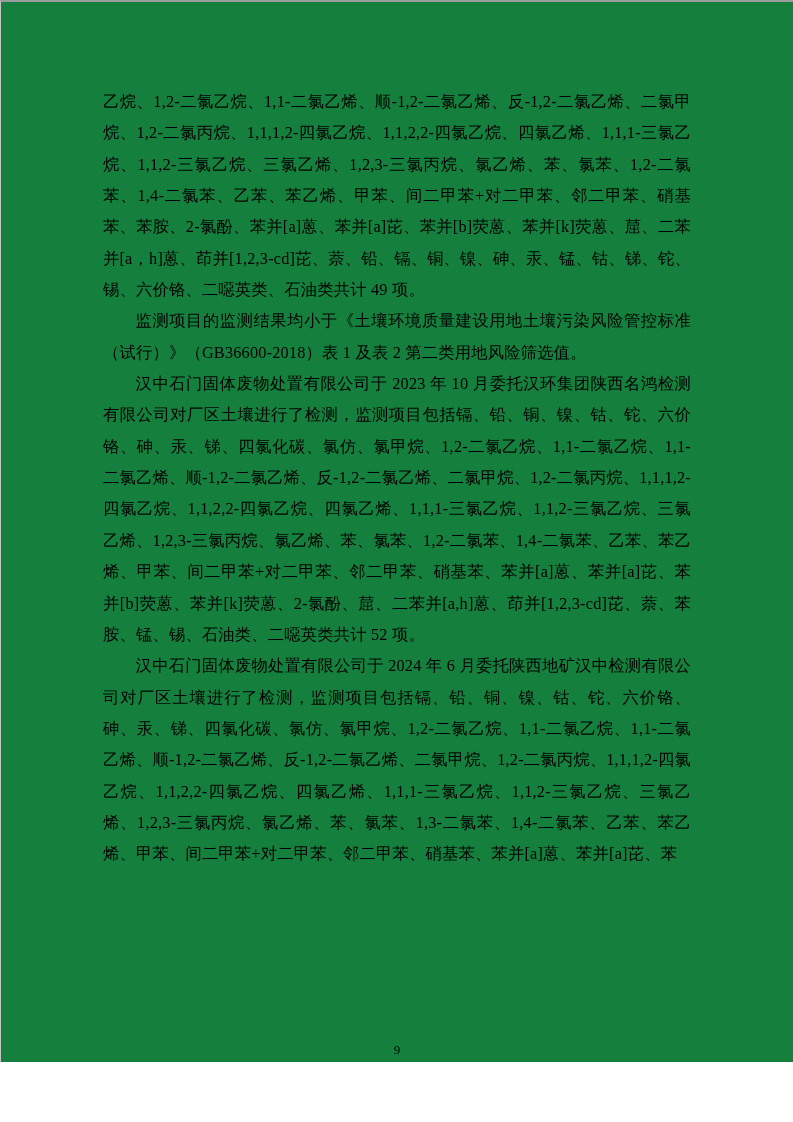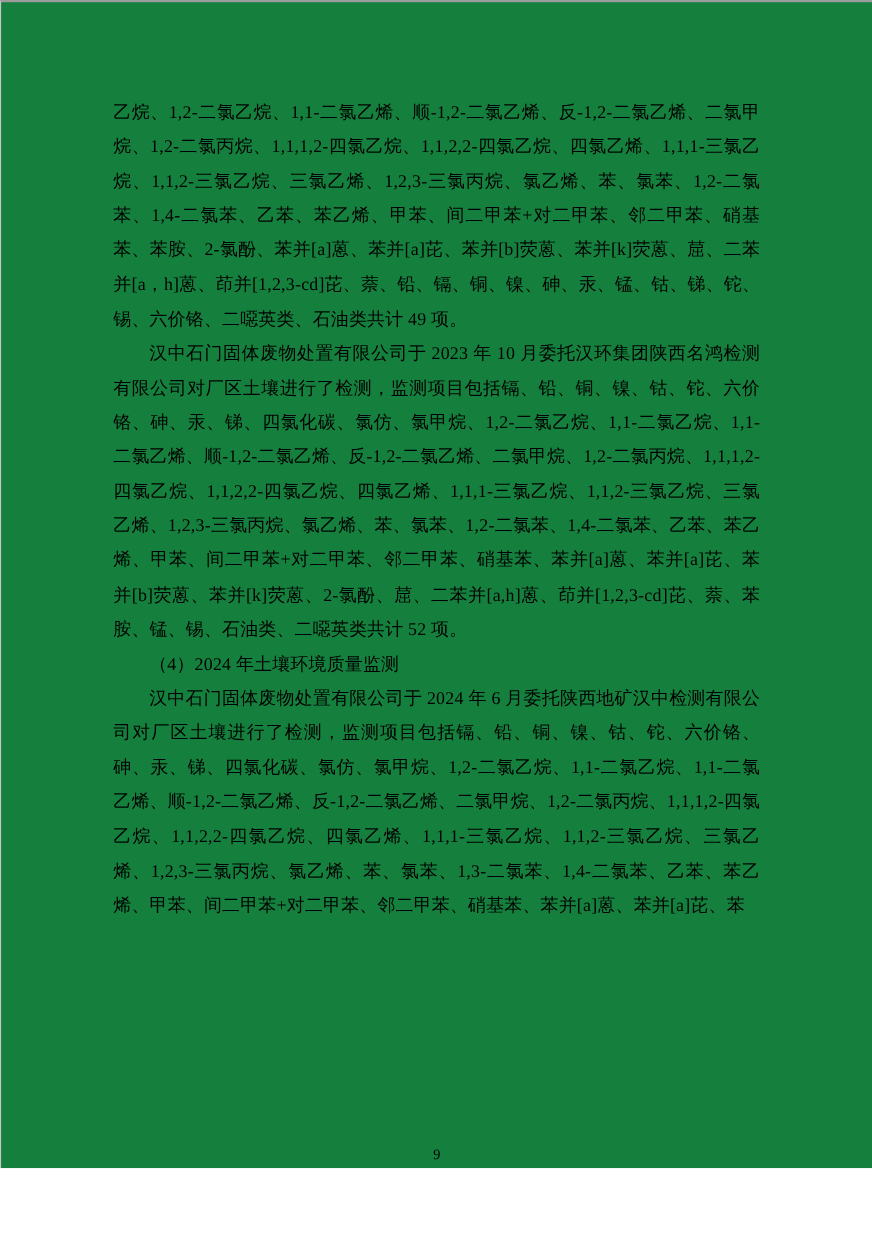--- a/index.html
+++ b/index.html
@@ -45,18 +45,18 @@
     font-size: 13px;
     line-height: 16px;
   }
 </style>
 </head>
 <body>
 
 <div class="page">
   <div class="content">
       <p class="para">乙烷、1,2-二氯乙烷、1,1-二氯乙烯、顺-1,2-二氯乙烯、反-1,2-二氯乙烯、二氯甲烷、1,2-二氯丙烷、1,1,1,2-四氯乙烷、1,1,2,2-四氯乙烷、四氯乙烯、1,1,1-三氯乙烷、1,1,2-三氯乙烷、三氯乙烯、1,2,3-三氯丙烷、氯乙烯、苯、氯苯、1,2-二氯苯、1,4-二氯苯、乙苯、苯乙烯、甲苯、间二甲苯+对二甲苯、邻二甲苯、硝基苯、苯胺、2-氯酚、苯并[a]蒽、苯并[a]芘、苯并[b]荧蒽、苯并[k]荧蒽、䓛、二苯并[a，h]蒽、茚并[1,2,3-cd]芘、萘、铅、镉、铜、镍、砷、汞、锰、钴、锑、铊、锡、六价铬、二噁英类、石油类共计 49 项。</p>
+      <p class="para indent">监测项目的监测结果均小于《土壤环境质量建设用地土壤污染风险管控标准（试行）》（GB36600-2018）表 1 及表 2 第二类用地风险筛选值。</p>
       <p class="para indent">汉中石门固体废物处置有限公司于 2023 年 10 月委托汉环集团陕西名鸿检测有限公司对厂区土壤进行了检测，监测项目包括镉、铅、铜、镍、钴、铊、六价铬、砷、汞、锑、四氯化碳、氯仿、氯甲烷、1,2-二氯乙烷、1,1-二氯乙烷、1,1-二氯乙烯、顺-1,2-二氯乙烯、反-1,2-二氯乙烯、二氯甲烷、1,2-二氯丙烷、1,1,1,2-四氯乙烷、1,1,2,2-四氯乙烷、四氯乙烯、1,1,1-三氯乙烷、1,1,2-三氯乙烷、三氯乙烯、1,2,3-三氯丙烷、氯乙烯、苯、氯苯、1,2-二氯苯、1,4-二氯苯、乙苯、苯乙烯、甲苯、间二甲苯+对二甲苯、邻二甲苯、硝基苯、苯并[a]蒽、苯并[a]芘、苯并[b]荧蒽、苯并[k]荧蒽、2-氯酚、䓛、二苯并[a,h]蒽、茚并[1,2,3-cd]芘、萘、苯胺、锰、锡、石油类、二噁英类共计 52 项。</p>
-      <p class="para indent">（4）2024 年土壤环境质量监测</p>
       <p class="para indent">汉中石门固体废物处置有限公司于 2024 年 6 月委托陕西地矿汉中检测有限公司对厂区土壤进行了检测，监测项目包括镉、铅、铜、镍、钴、铊、六价铬、砷、汞、锑、四氯化碳、氯仿、氯甲烷、1,2-二氯乙烷、1,1-二氯乙烷、1,1-二氯乙烯、顺-1,2-二氯乙烯、反-1,2-二氯乙烯、二氯甲烷、1,2-二氯丙烷、1,1,1,2-四氯乙烷、1,1,2,2-四氯乙烷、四氯乙烯、1,1,1-三氯乙烷、1,1,2-三氯乙烷、三氯乙烯、1,2,3-三氯丙烷、氯乙烯、苯、氯苯、1,3-二氯苯、1,4-二氯苯、乙苯、苯乙烯、甲苯、间二甲苯+对二甲苯、邻二甲苯、硝基苯、苯并[a]蒽、苯并[a]芘、苯</p>
     </div>
   <div class="page-number">9</div>
 </div>
 
 </body></html>

